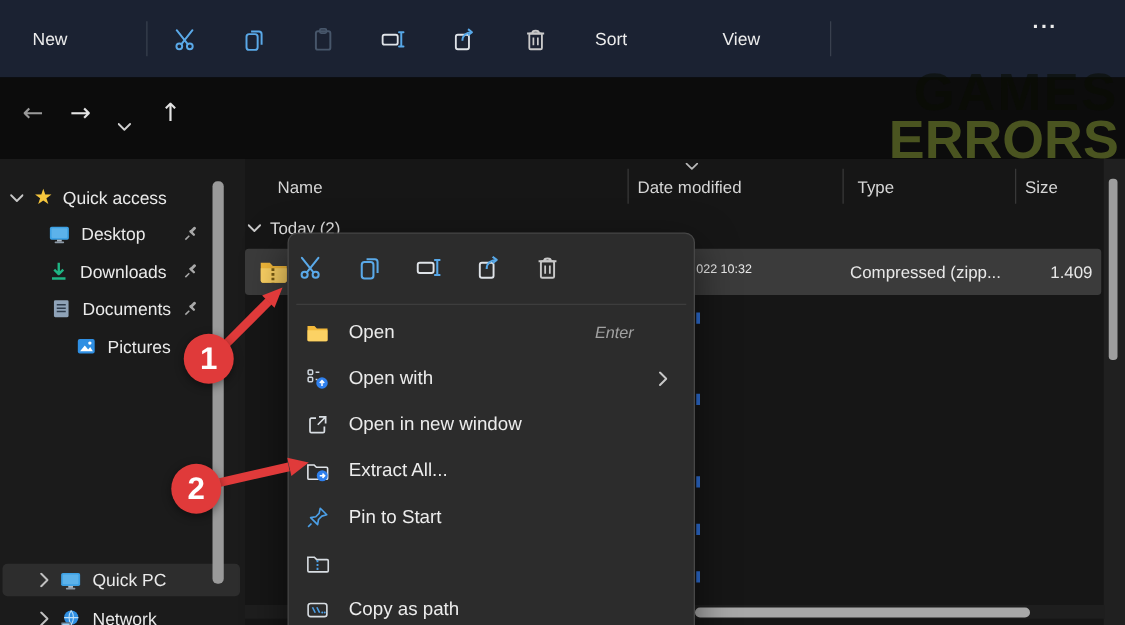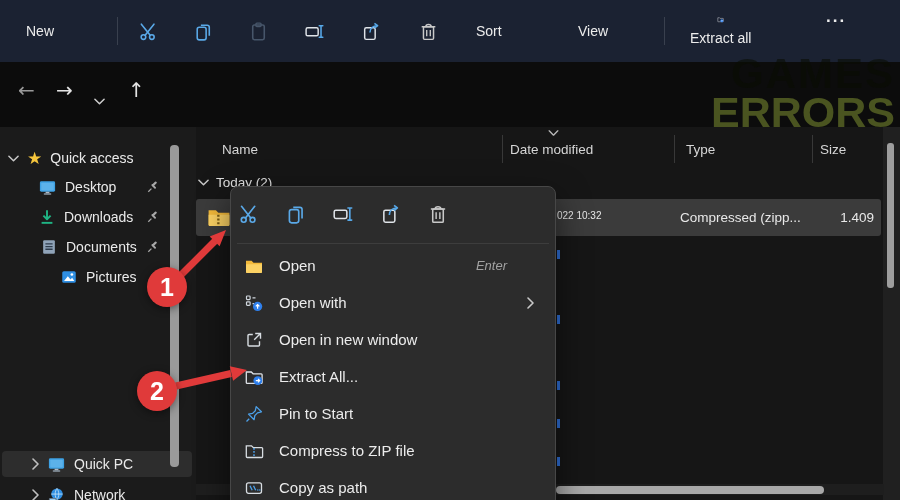--- a/index.html
+++ b/index.html
@@ -229,26 +229,20 @@
   <div class="tbtn" style="left:572px;color:#ececec">
     <svg class="ic" width="19" height="19" style="color:#e6e6e6">
         <use href="#i-view"></use>
       </svg>
     <span>View</span>
     <svg class="ic" width="10" height="6" style="color:#b8b8b8">
         <use href="#i-chevd"></use>
       </svg>
   </div>
   <div class="tsep" style="left:664px;"></div>
-  <div class="tbtn" style="left:684px;">
-    <svg class="ic" width="21" height="21">
-        <use href="#i-extract"></use>
-      </svg>
-    <span>Extract all</span>
-  </div>
   <div class="tbtn" style="left:820px;font-weight:bold;font-size:17px;letter-spacing:2px;">
     <span style="margin-top:-9px;">...</span>
   </div>
 </div>
 
 <div class="abs addr-row">
   <span class="navglyph glyph" style="left:18px;top:16px;color:#9a9a9a">←</span>
   <span class="navglyph glyph" style="left:56px;top:16px;color:#e4e4e4">→</span>
   <svg class="ic abs" style="left:94px;top:36px;color:#cfcfcf" width="11" height="7">
       <use href="#i-chevd"></use>
@@ -437,21 +431,20 @@
   <div class="mitem" style="top:208px;">
     <svg class="ic" width="20" height="20">
         <use href="#i-pinblue"></use>
       </svg>
     <span>Pin to Start</span>
   </div>
   <div class="mitem" style="top:245px;">
     <svg class="ic" width="20" height="20">
         <use href="#i-zipfolder"></use>
       </svg>
-    <span>Compress to ZIP file</span>
   </div>
   <div class="mitem" style="top:282px;">
     <svg class="ic" width="20" height="20">
         <use href="#i-copypath"></use>
       </svg>
     <span>Copy as path</span>
   </div>
 </div>
 
 <svg class="abs" style="left:0;top:0;z-index:60;pointer-events:none;" width="900" height="500">

